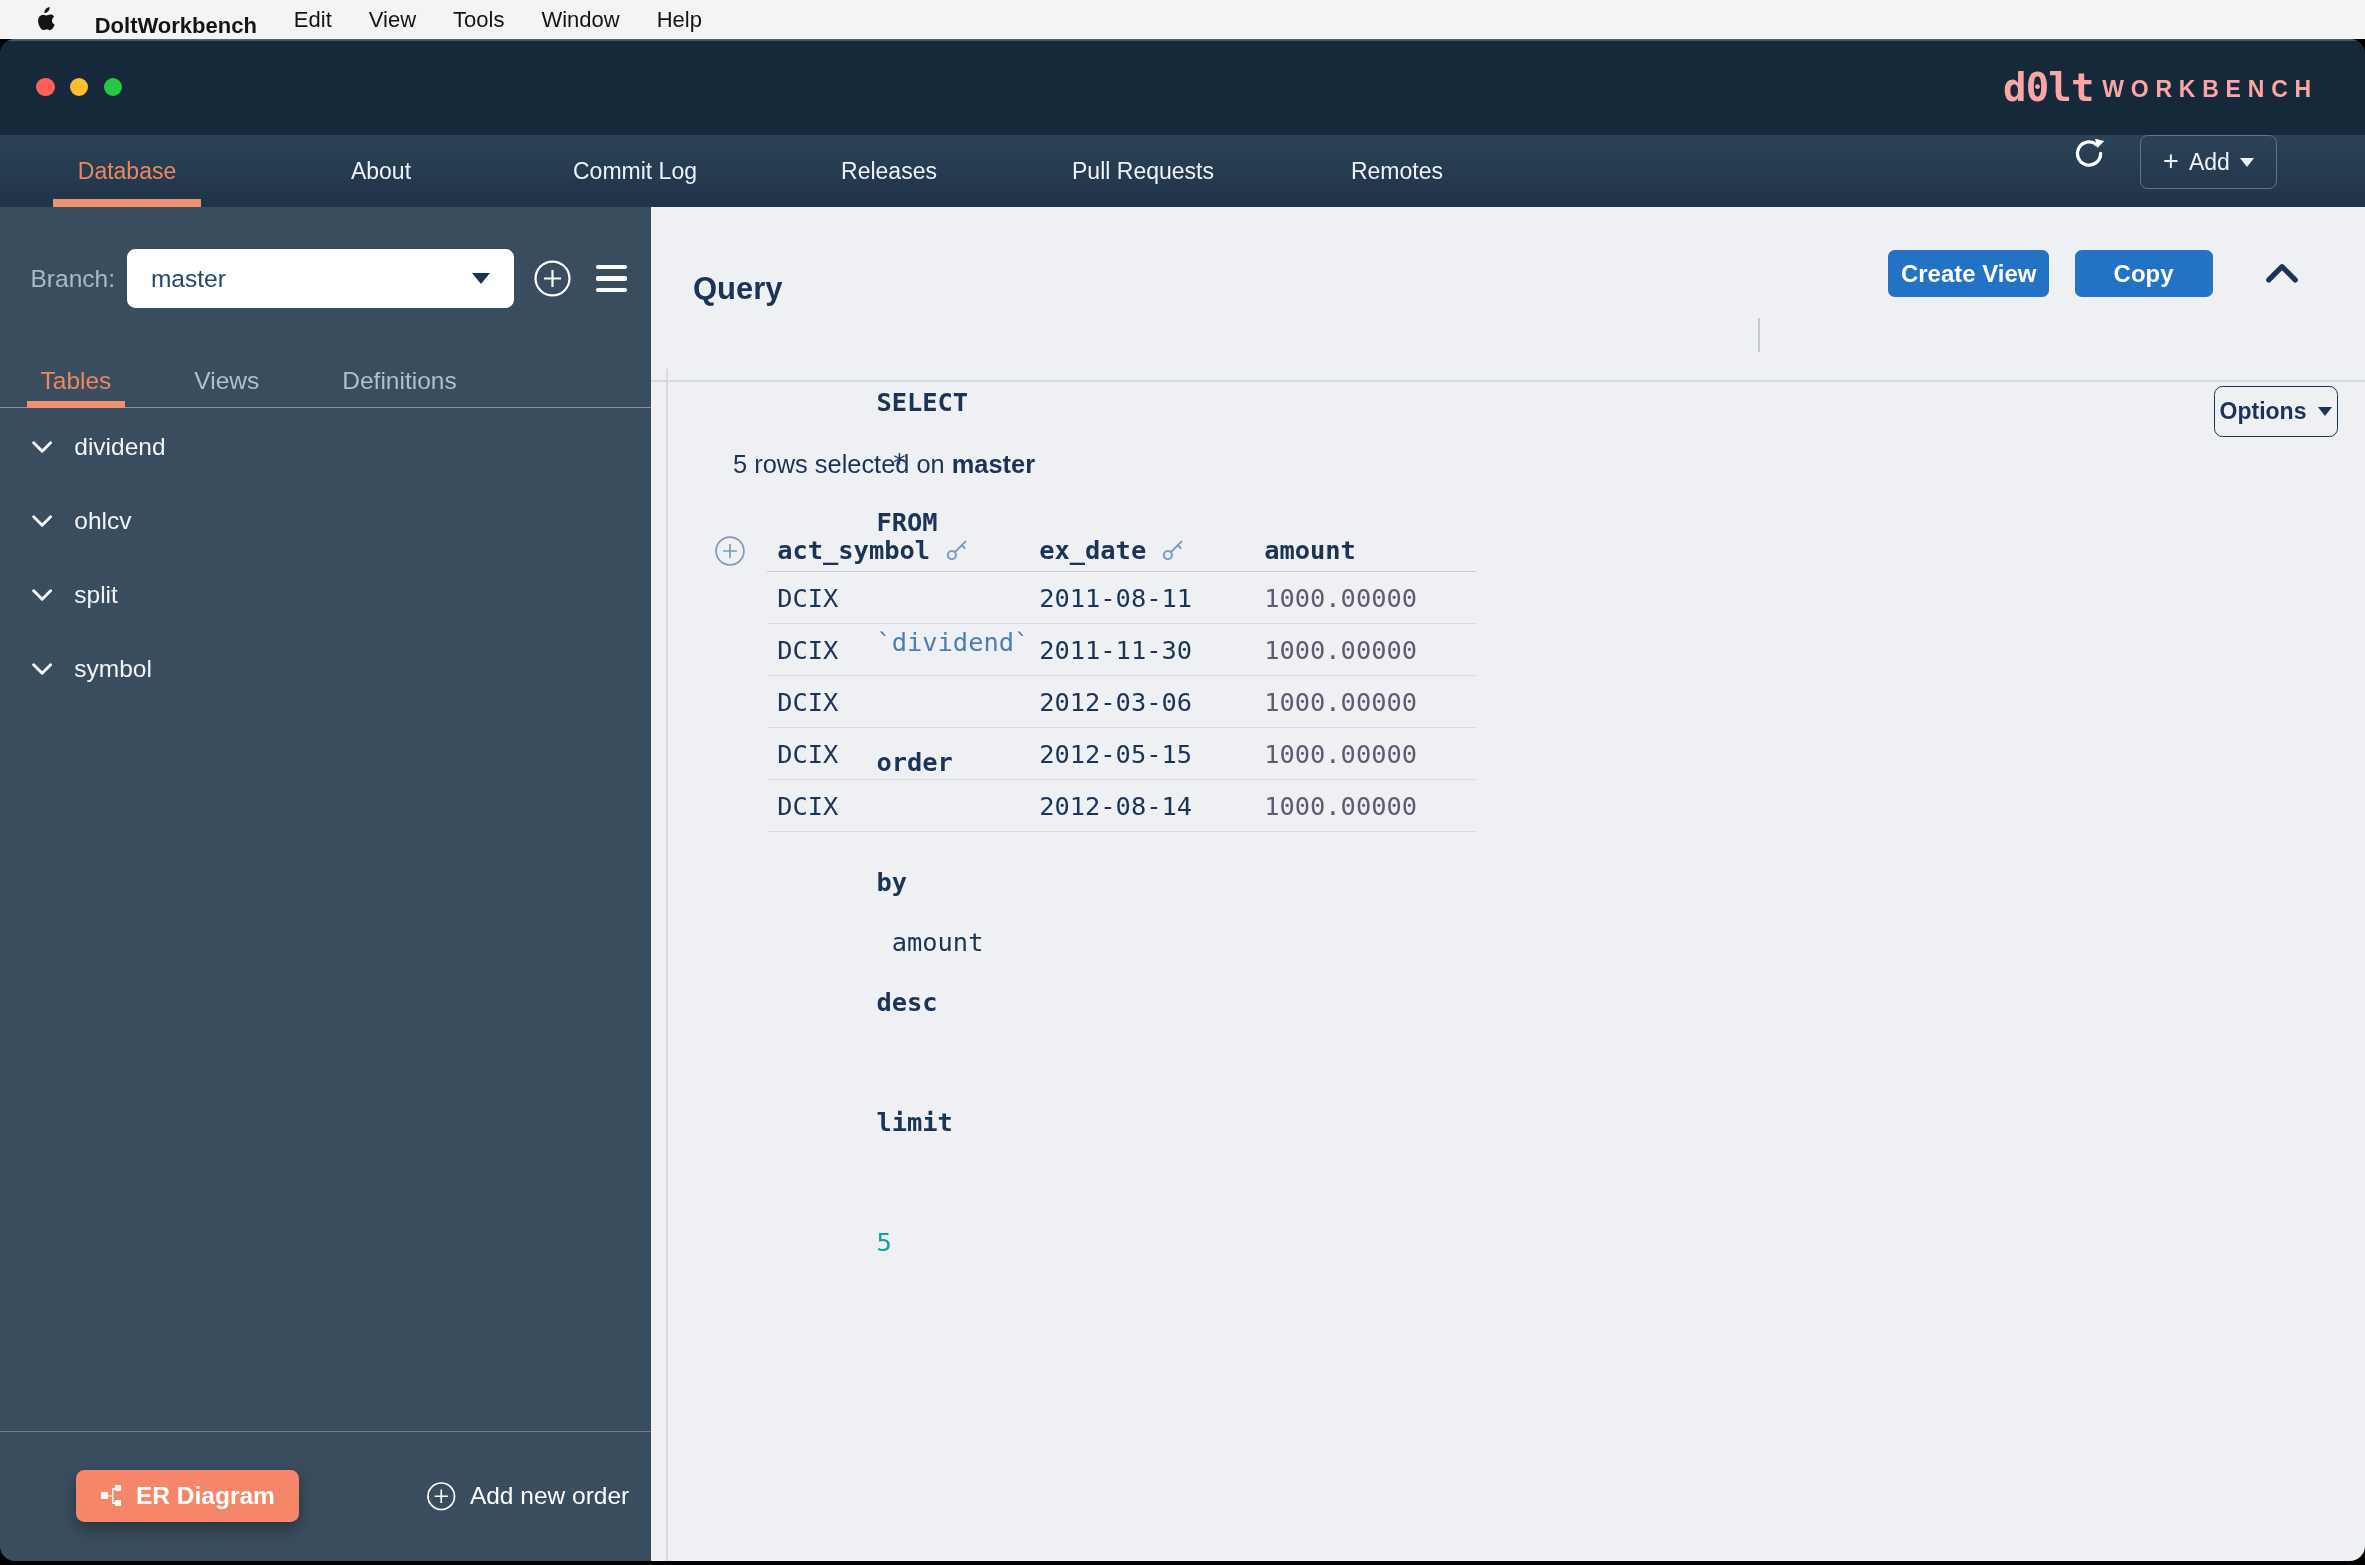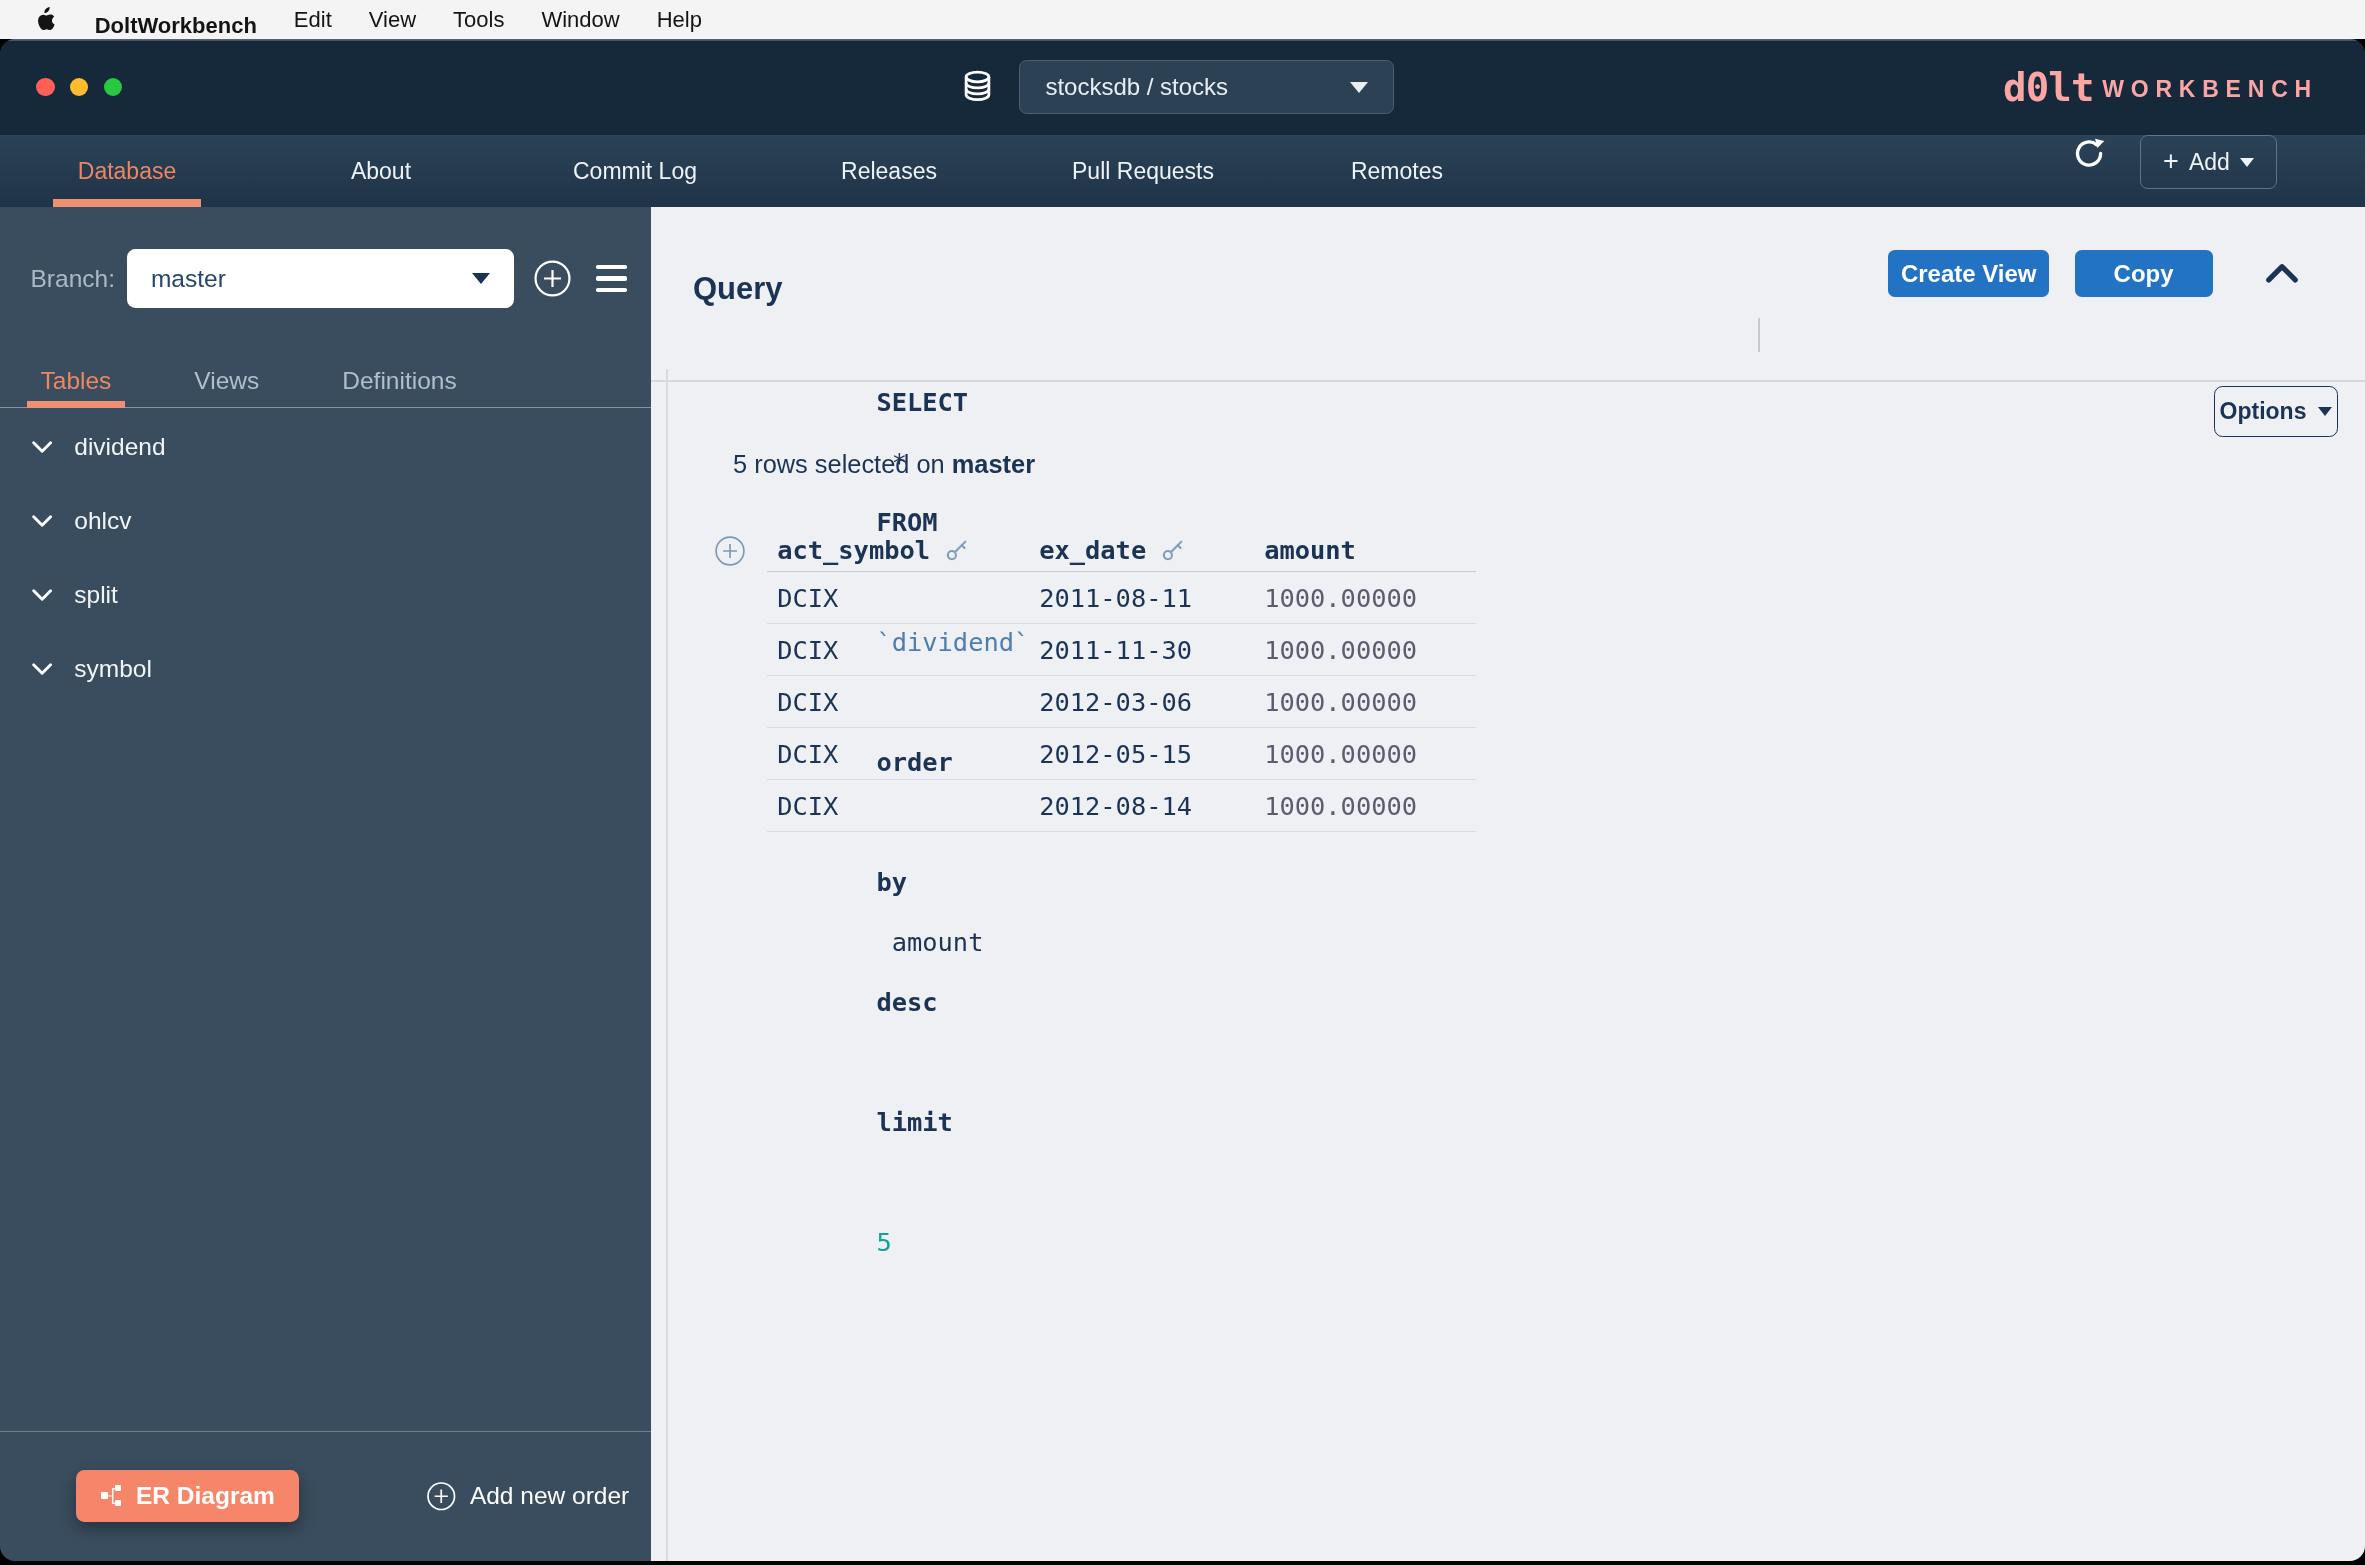--- a/index.html
+++ b/index.html
@@ -156,32 +156,20 @@
 
 <div class="window">
 
   <div class="titlebar">
     <div class="traffic">
       <span class="light red"></span>
       <span class="light yellow"></span>
       <span class="light green"></span>
     </div>
 
-    <div class="db-switcher">
-      <svg class="db-icon" viewBox="0 0 24 24" fill="none" stroke="#fff" stroke-width="1.7">
-        <ellipse cx="12" cy="5.5" rx="7" ry="3"></ellipse>
-        <path d="M5 5.5v11c0 1.7 3.1 3 7 3s7-1.3 7-3v-11"></path>
-        <path d="M5 9.2c0 1.7 3.1 3 7 3s7-1.3 7-3"></path>
-        <path d="M5 12.9c0 1.7 3.1 3 7 3s7-1.3 7-3"></path>
-      </svg>
-      <button class="db-select">
-        <span>stocksdb / stocks</span>
-        <i class="caret"></i>
-      </button>
-    </div>
 
     <div class="logo">
       <span class="logo-main">d0lt</span>
       <span class="logo-sub">WORKBENCH</span>
     </div>
   </div>
 
   <div class="navbar">
     <nav class="nav-tabs">
 

